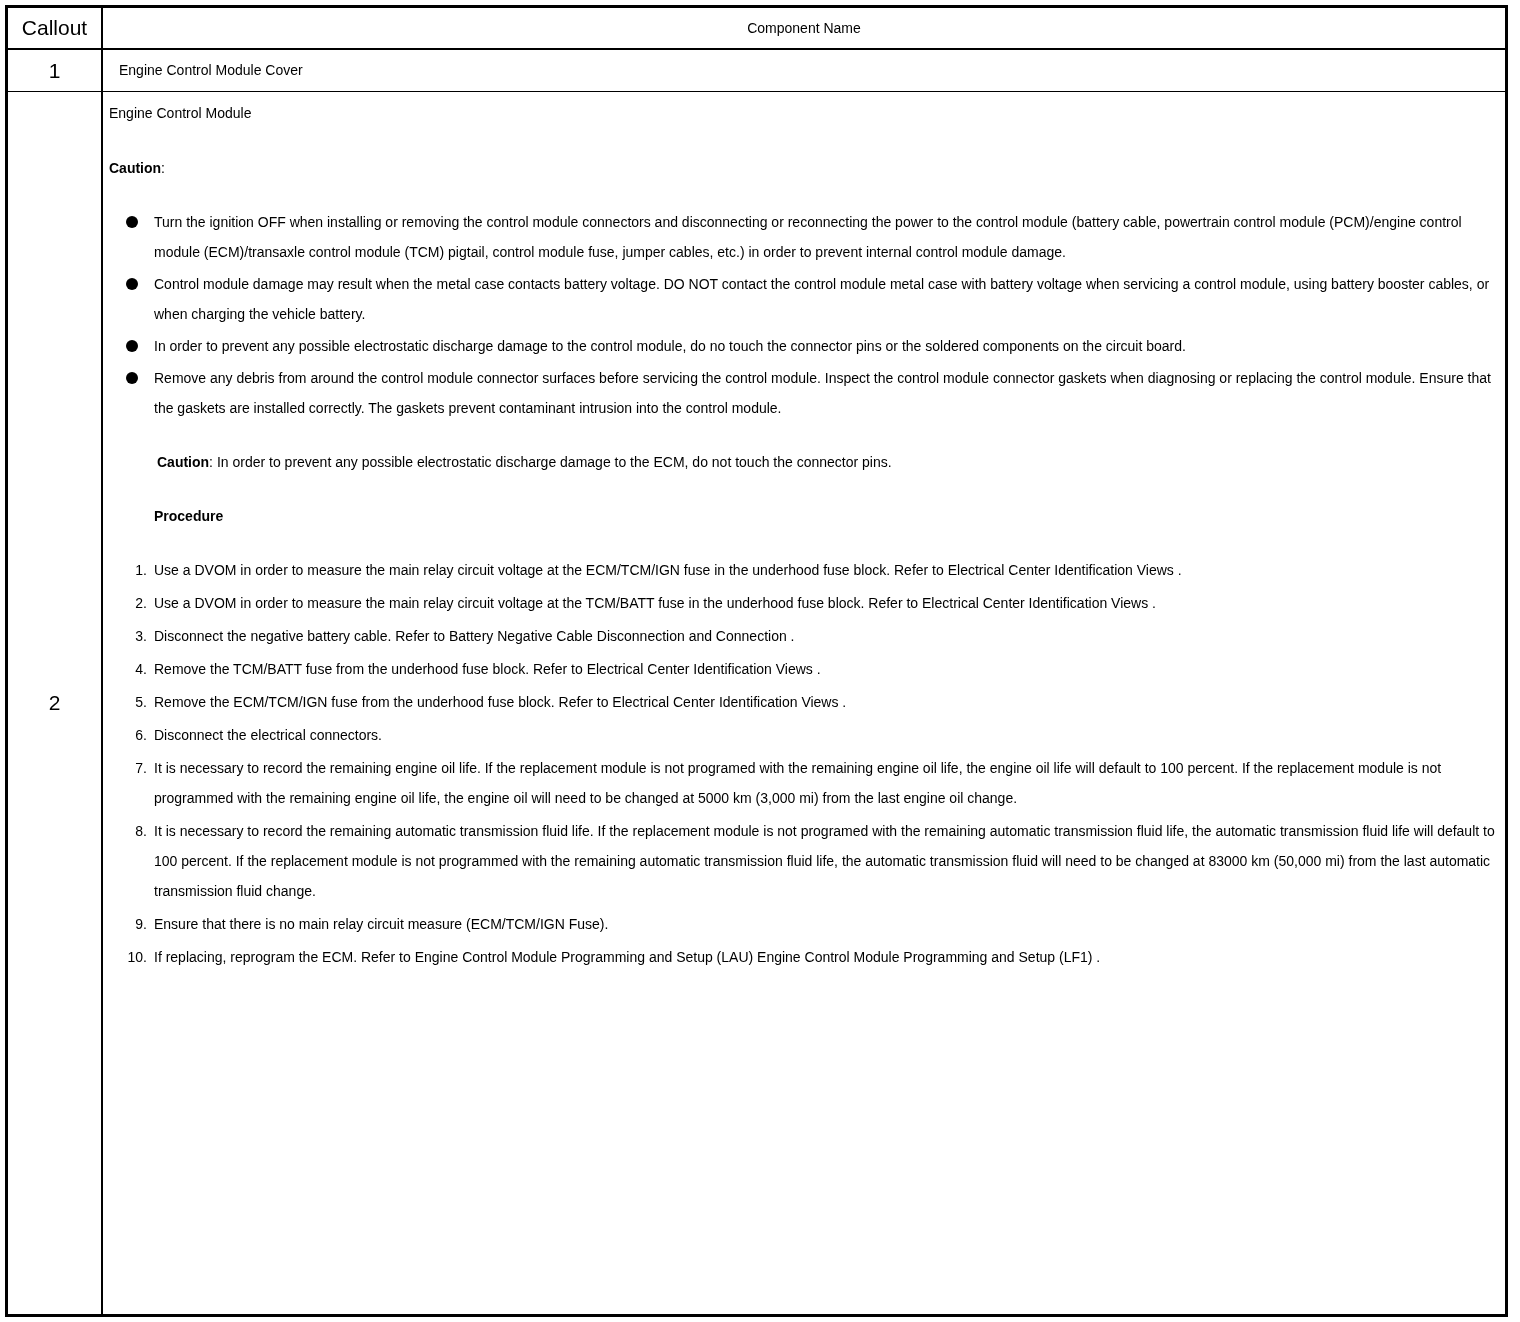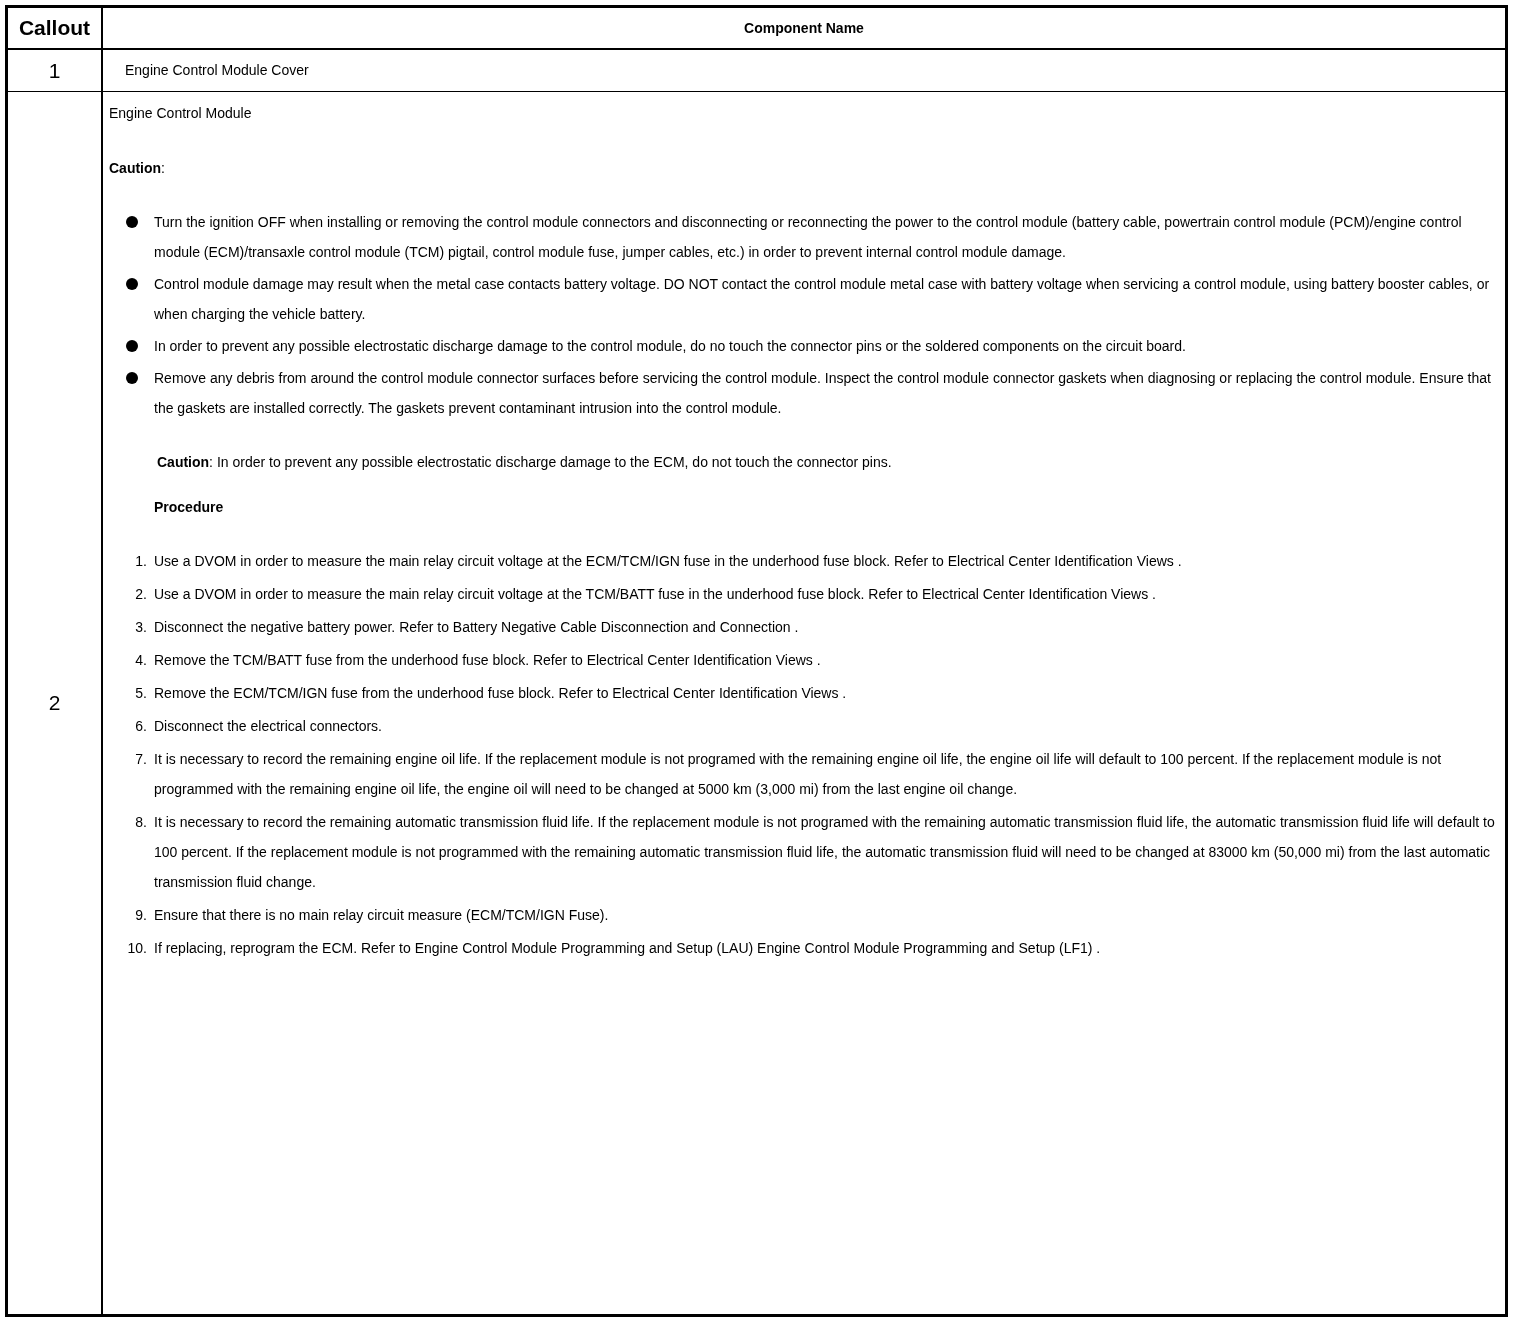--- a/index.html
+++ b/index.html
@@ -7,34 +7,34 @@
          font-family: "Liberation Sans", sans-serif; color: #000; }
   .tbl { position: absolute; left: 5px; top: 5px; width: 1497px; height: 1306px;
          border: 3px solid #000; box-sizing: content-box; }
   .row { position: absolute; left: 0; right: 0; }
   .hdr { top: 0; height: 40px; border-bottom: 2px solid #000; }
   .r1 { top: 42px; height: 41px; border-bottom: 1px solid #000; }
   .r2 { top: 84px; bottom: 0; }
   .c1 { position: absolute; left: 0; top: 0; bottom: 0; width: 93px;
         border-right: 2px solid #000; text-align: center; font-size: 21px; }
   .c2 { position: absolute; left: 95px; right: 0; top: 0; bottom: 0; font-size: 14px; }
-  .hdr .c1, .hdr .c2 { font-weight: bold; line-height: 40px; }
+  .hdr .c1, .hdr .c2 { font-weight: normal; line-height: 40px; }
   .hdr .c2 { text-align: center; }
   .r1 .c1, .r1 .c2 { line-height: 41px; }
-  .r1 .c2 { padding-left: 22px; }
+  .r1 .c2 { padding-left: 16px; }
   .r2 .c1 { display: flex; align-items: center; justify-content: center; }
   .r2 .c2 { padding: 6px 10px 0 6px; box-sizing: border-box; line-height: 30px; }
   .p { margin: 0; }
   .caution-head { margin-top: 25px; }
   .bul { list-style: none; margin: 24px 0 0 0; padding: 0; }
   .bul li { position: relative; padding-left: 45px; margin-bottom: 2px; }
   .bul li .dot { position: absolute; left: 17px; top: 9px; width: 12px; height: 12px;
                  border-radius: 50%; background: #000; }
   .caution2 { margin-top: 24px; margin-left: 48px; }
-  .proc-head { margin-top: 15px; padding-left: 45px; font-weight: bold; }
+  .proc-head { margin-top: 24px; padding-left: 45px; font-weight: bold; }
   .steps { list-style: none; margin: 24px 0 0 0; padding: 0; }
   .steps li { position: relative; padding-left: 45px; margin-bottom: 3px; }
   .steps li .num { position: absolute; left: 0; width: 38px; text-align: right; }
   b { font-weight: bold; }
 </style>
 </head>
 <body>
 
 <div class="tbl">
   <div class="row hdr">
@@ -63,21 +63,21 @@
         <li><span class="dot"></span><span>Remove any debris from around the control module connector surfaces before servicing the control module. Inspect the control module connector gaskets when diagnosing or replacing the control module. Ensure that the gaskets are installed correctly. The gaskets prevent contaminant intrusion into the control module.</span></li>
       </ul>
 
       <p class="p caution2"><b>Caution</b><span>: In order to prevent any possible electrostatic discharge damage to the ECM, do not touch the connector pins.</span></p>
 
       <p class="p proc-head">Procedure</p>
 
       <ol class="steps">
         <li><span class="num">1.</span><span>Use a DVOM in order to measure the main relay circuit voltage at the ECM/TCM/IGN fuse in the underhood fuse block. Refer to Electrical Center Identification Views .</span></li>
         <li><span class="num">2.</span><span>Use a DVOM in order to measure the main relay circuit voltage at the TCM/BATT fuse in the underhood fuse block. Refer to Electrical Center Identification Views .</span></li>
-        <li><span class="num">3.</span><span>Disconnect the negative battery power. Refer to Battery Negative Cable Disconnection and Connection .</span></li>
+        <li><span class="num">3.</span><span>Disconnect the negative battery cable. Refer to Battery Negative Cable Disconnection and Connection .</span></li>
         <li><span class="num">4.</span><span>Remove the TCM/BATT fuse from the underhood fuse block. Refer to Electrical Center Identification Views .</span></li>
         <li><span class="num">5.</span><span>Remove the ECM/TCM/IGN fuse from the underhood fuse block. Refer to Electrical Center Identification Views .</span></li>
         <li><span class="num">6.</span><span>Disconnect the electrical connectors.</span></li>
         <li><span class="num">7.</span><span>It is necessary to record the remaining engine oil life. If the replacement module is not programed with the remaining engine oil life, the engine oil life will default to 100 percent. If the replacement module is not programmed with the remaining engine oil life, the engine oil will need to be changed at 5000 km (3,000 mi) from the last engine oil change.</span></li>
         <li><span class="num">8.</span><span>It is necessary to record the remaining automatic transmission fluid life. If the replacement module is not programed with the remaining automatic transmission fluid life, the automatic transmission fluid life will default to 100 percent. If the replacement module is not programmed with the remaining automatic transmission fluid life, the automatic transmission fluid will need to be changed at 83000 km (50,000 mi) from the last automatic transmission fluid change.</span></li>
         <li><span class="num">9.</span><span>Ensure that there is no main relay circuit measure (ECM/TCM/IGN Fuse).</span></li>
         <li><span class="num">10.</span><span>If replacing, reprogram the ECM. Refer to Engine Control Module Programming and Setup (LAU) Engine Control Module Programming and Setup (LF1) .</span></li>
       </ol>
     </div>
   </div>

